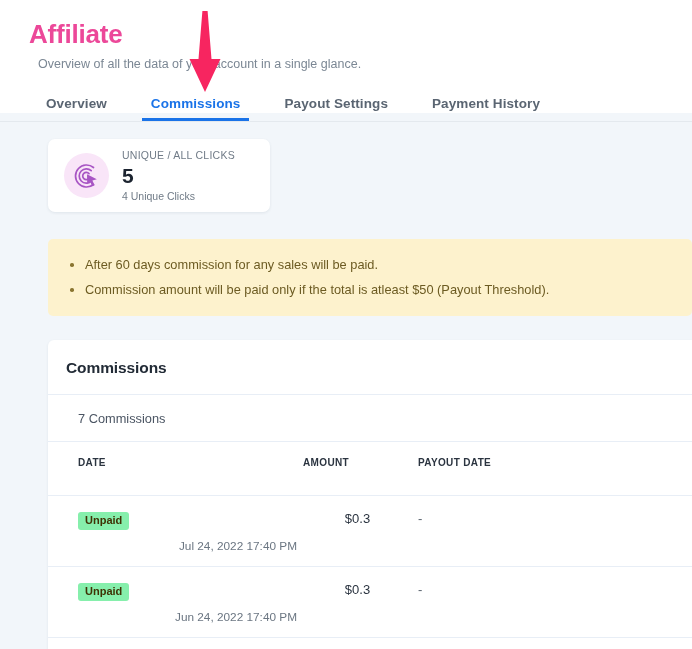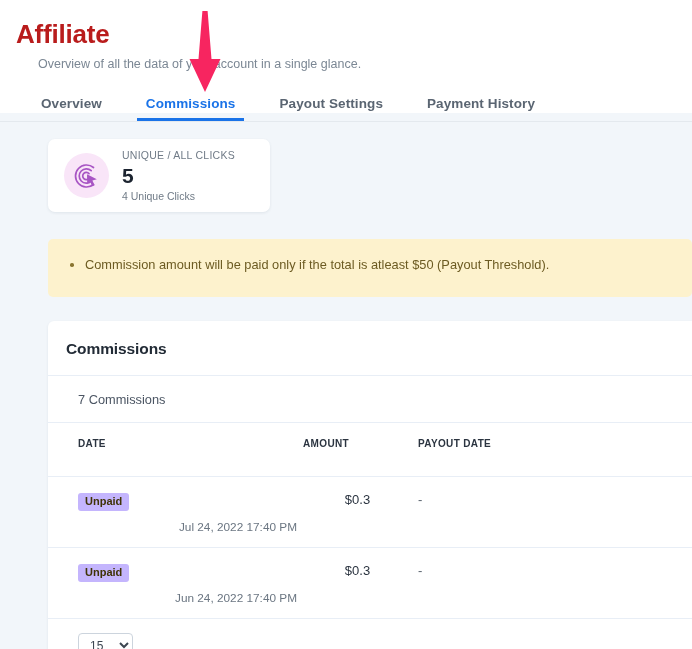--- a/index.html
+++ b/index.html
@@ -20,42 +20,41 @@
   .page-header {
     background: #ffffff;
     padding: 18px 0 0 0;
     position: relative;
     height: 113px;
   }
 
   .page-title {
     font-size: 26px;
     font-weight: 600;
-    color: #b91c1c;
+    color: #ec4899;
     letter-spacing: -0.2px;
-    padding-left: 16px;
+    padding-left: 29px;
     line-height: 32px;
   }
 
   .page-subtitle {
     font-size: 12.5px;
     color: #7b8794;
     padding-left: 38px;
     margin-top: 6px;
     line-height: 16px;
   }
 
   .tabs {
     display: flex;
     align-items: flex-end;
-    padding-left: 24px;
+    padding-left: 46px;
     margin-top: 14px;
     height: 35px;
     position: relative;
-    margin-left: 17px;
   }
 
   .tab {
     font-size: 13.5px;
     font-weight: 600;
     color: #5a6572;
     padding: 0 0 10px 0;
     margin-right: 44px;
     cursor: pointer;
     white-space: nowrap;
@@ -239,21 +238,21 @@
   table.comm-table td {
     padding: 14px 6px 13px 0;
     border-bottom: 1px solid #e8eef6;
     vertical-align: top;
   }
 
   table.comm-table td.c-date { padding-left: 30px; }
 
   .badge {
     display: inline-block;
-    background: #c4b5fd;
+    background: #86efac;
     color: #3f3205;
     font-size: 11px;
     font-weight: 600;
     border-radius: 3px;
     padding: 2px 7px 3px 7px;
     line-height: 13px;
   }
 
   .row-date {
     font-size: 11.8px;
@@ -334,20 +333,21 @@
         <div class="stat-label">UNIQUE / ALL CLICKS</div>
         <div class="stat-value">5</div>
         <div class="stat-sub">4 Unique Clicks</div>
       </div>
     </div>
 
   </div>
 
   <div class="alert">
     <ul>
+      <li>After 60 days commission for any sales will be paid.</li>
       <li>Commission amount will be paid only if the total is atleast $50 (Payout Threshold).</li>
     </ul>
   </div>
 
   <div class="panel">
 
     <div class="panel-head">
       <div class="panel-title">Commissions</div>
     </div>
 

